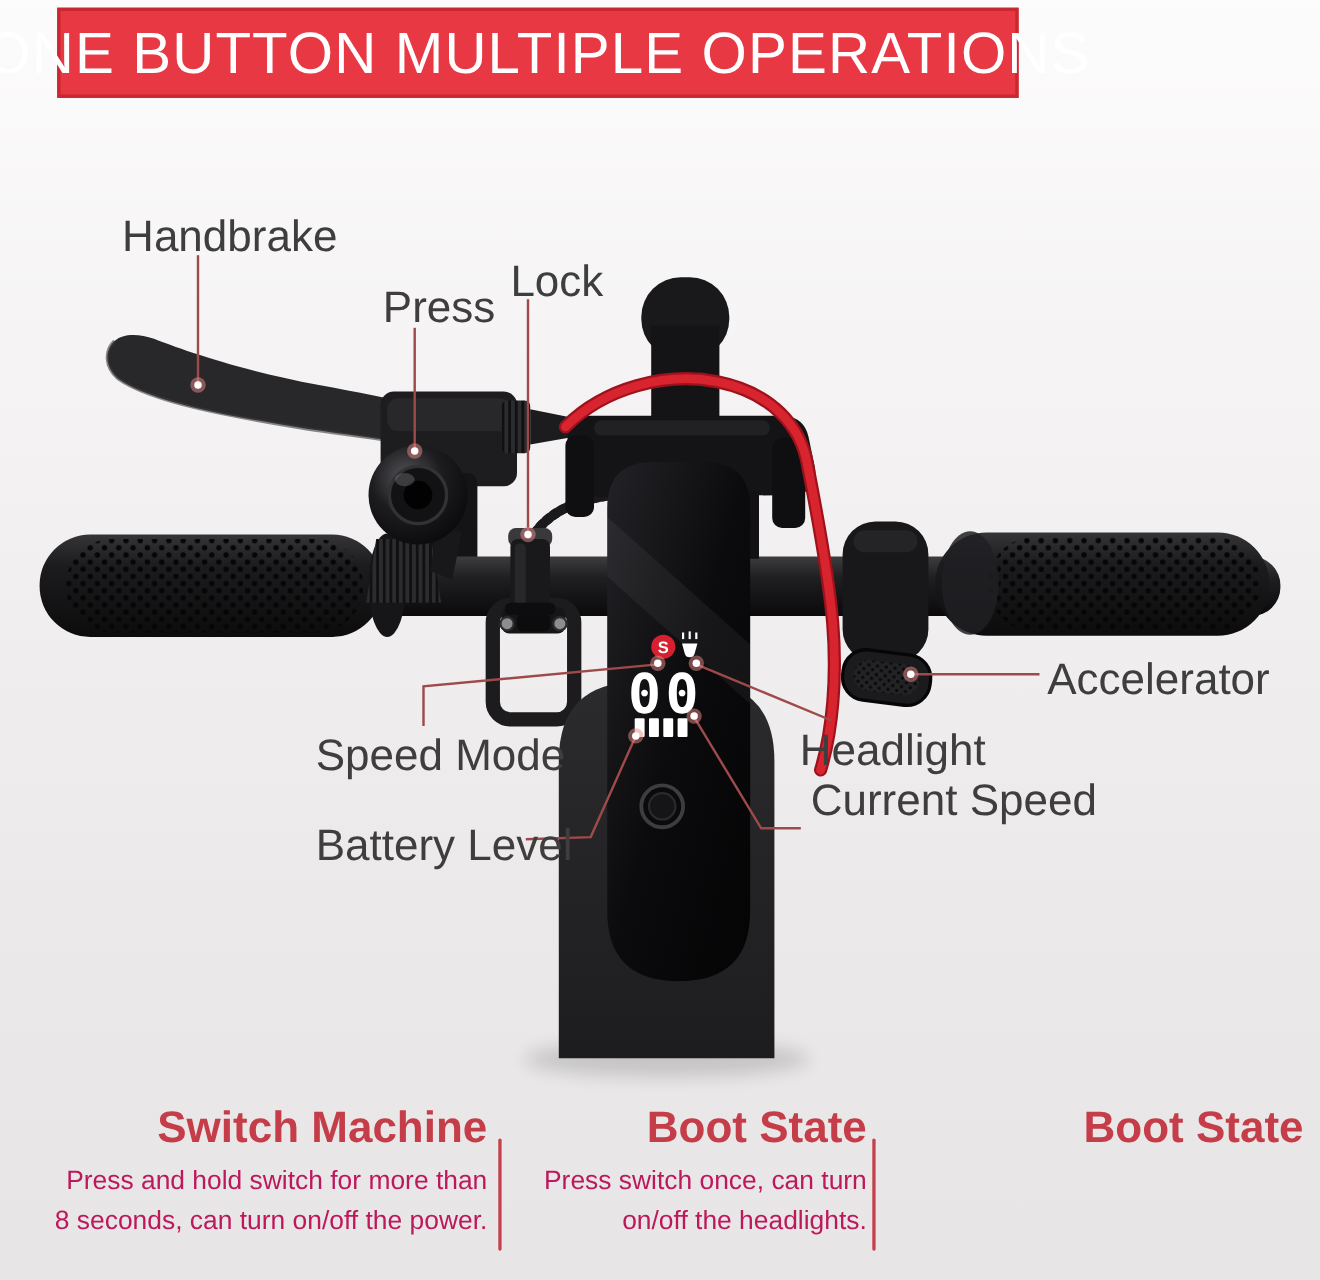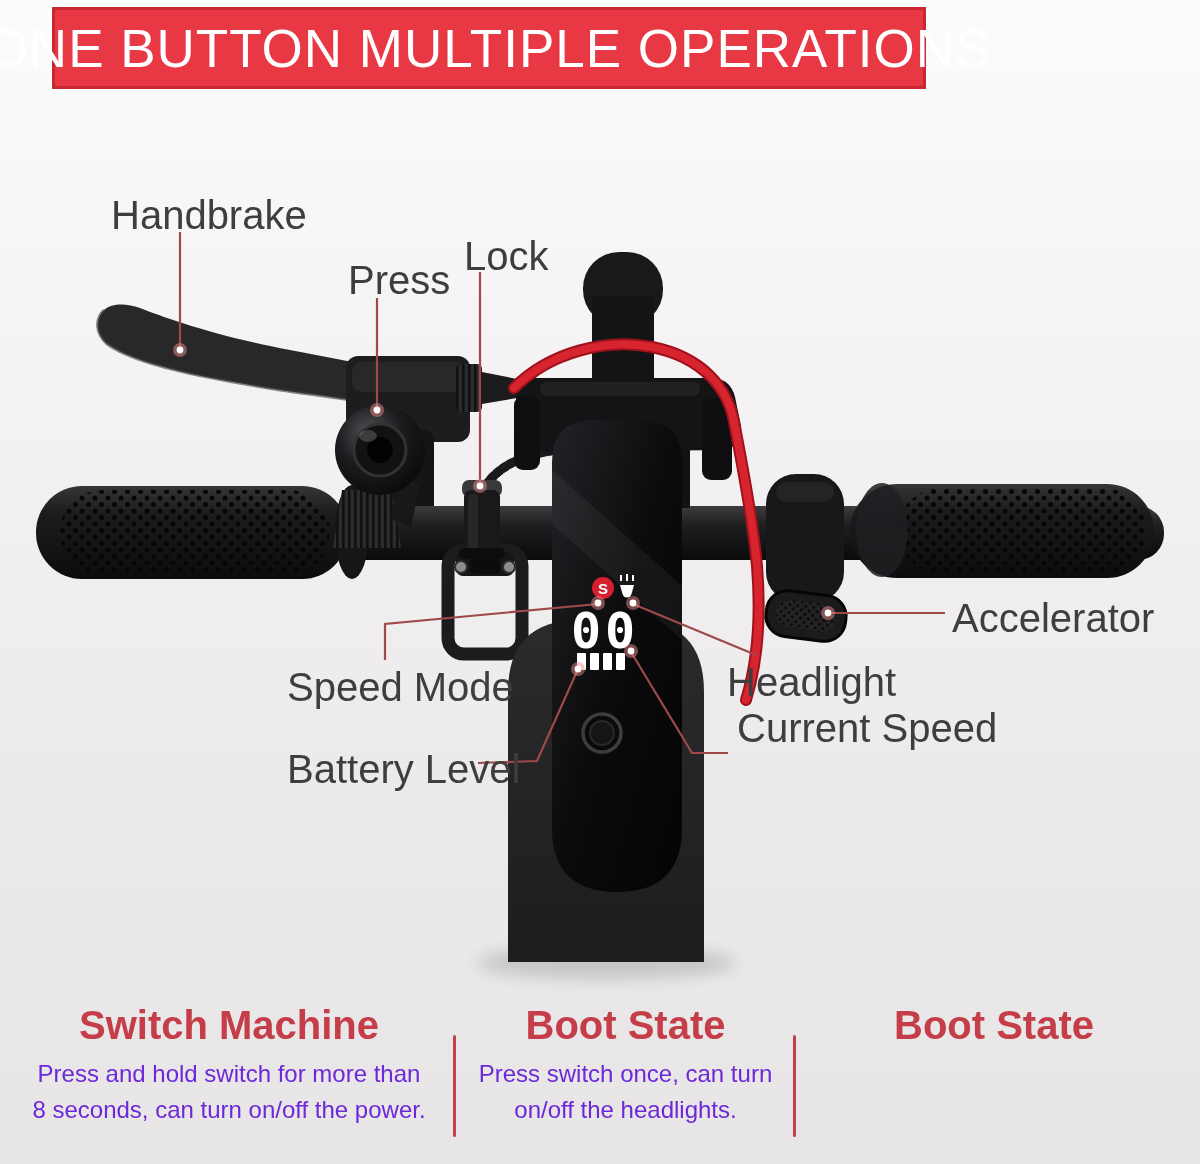--- a/index.html
+++ b/index.html
@@ -14,26 +14,26 @@
     display:flex;align-items:center;justify-content:center;
   }
   .banner span{
     color:#ffffff;font-size:53px;font-weight:400;letter-spacing:1px;white-space:nowrap;
   }
   svg.scene{position:absolute;left:0;top:0;}
   .part-label{
     position:absolute;color:#3e3e3e;font-size:40px;font-weight:400;white-space:nowrap;
     letter-spacing:0px;
   }
-  .footer-card{position:absolute;text-align:center;}
+  .footer-card{position:absolute;text-align:right;}
   .footer-card h3{
     margin:0;color:#c43d49;font-size:40px;font-weight:700;letter-spacing:0px;
   }
   .footer-card p{
-    margin:8px 0 0 0;color:#6d28d9;font-size:24px;line-height:36px;font-weight:400;
+    margin:8px 0 0 0;color:#be185d;font-size:24px;line-height:36px;font-weight:400;
   }
   .divider{
     position:absolute;width:3px;height:102px;top:1035px;background:#c4404a;border-radius:2px;
   }
 </style>
 </head>
 <body>
 
 <div class="banner">
   <span>ONE BUTTON MULTIPLE OPERATIONS</span>

